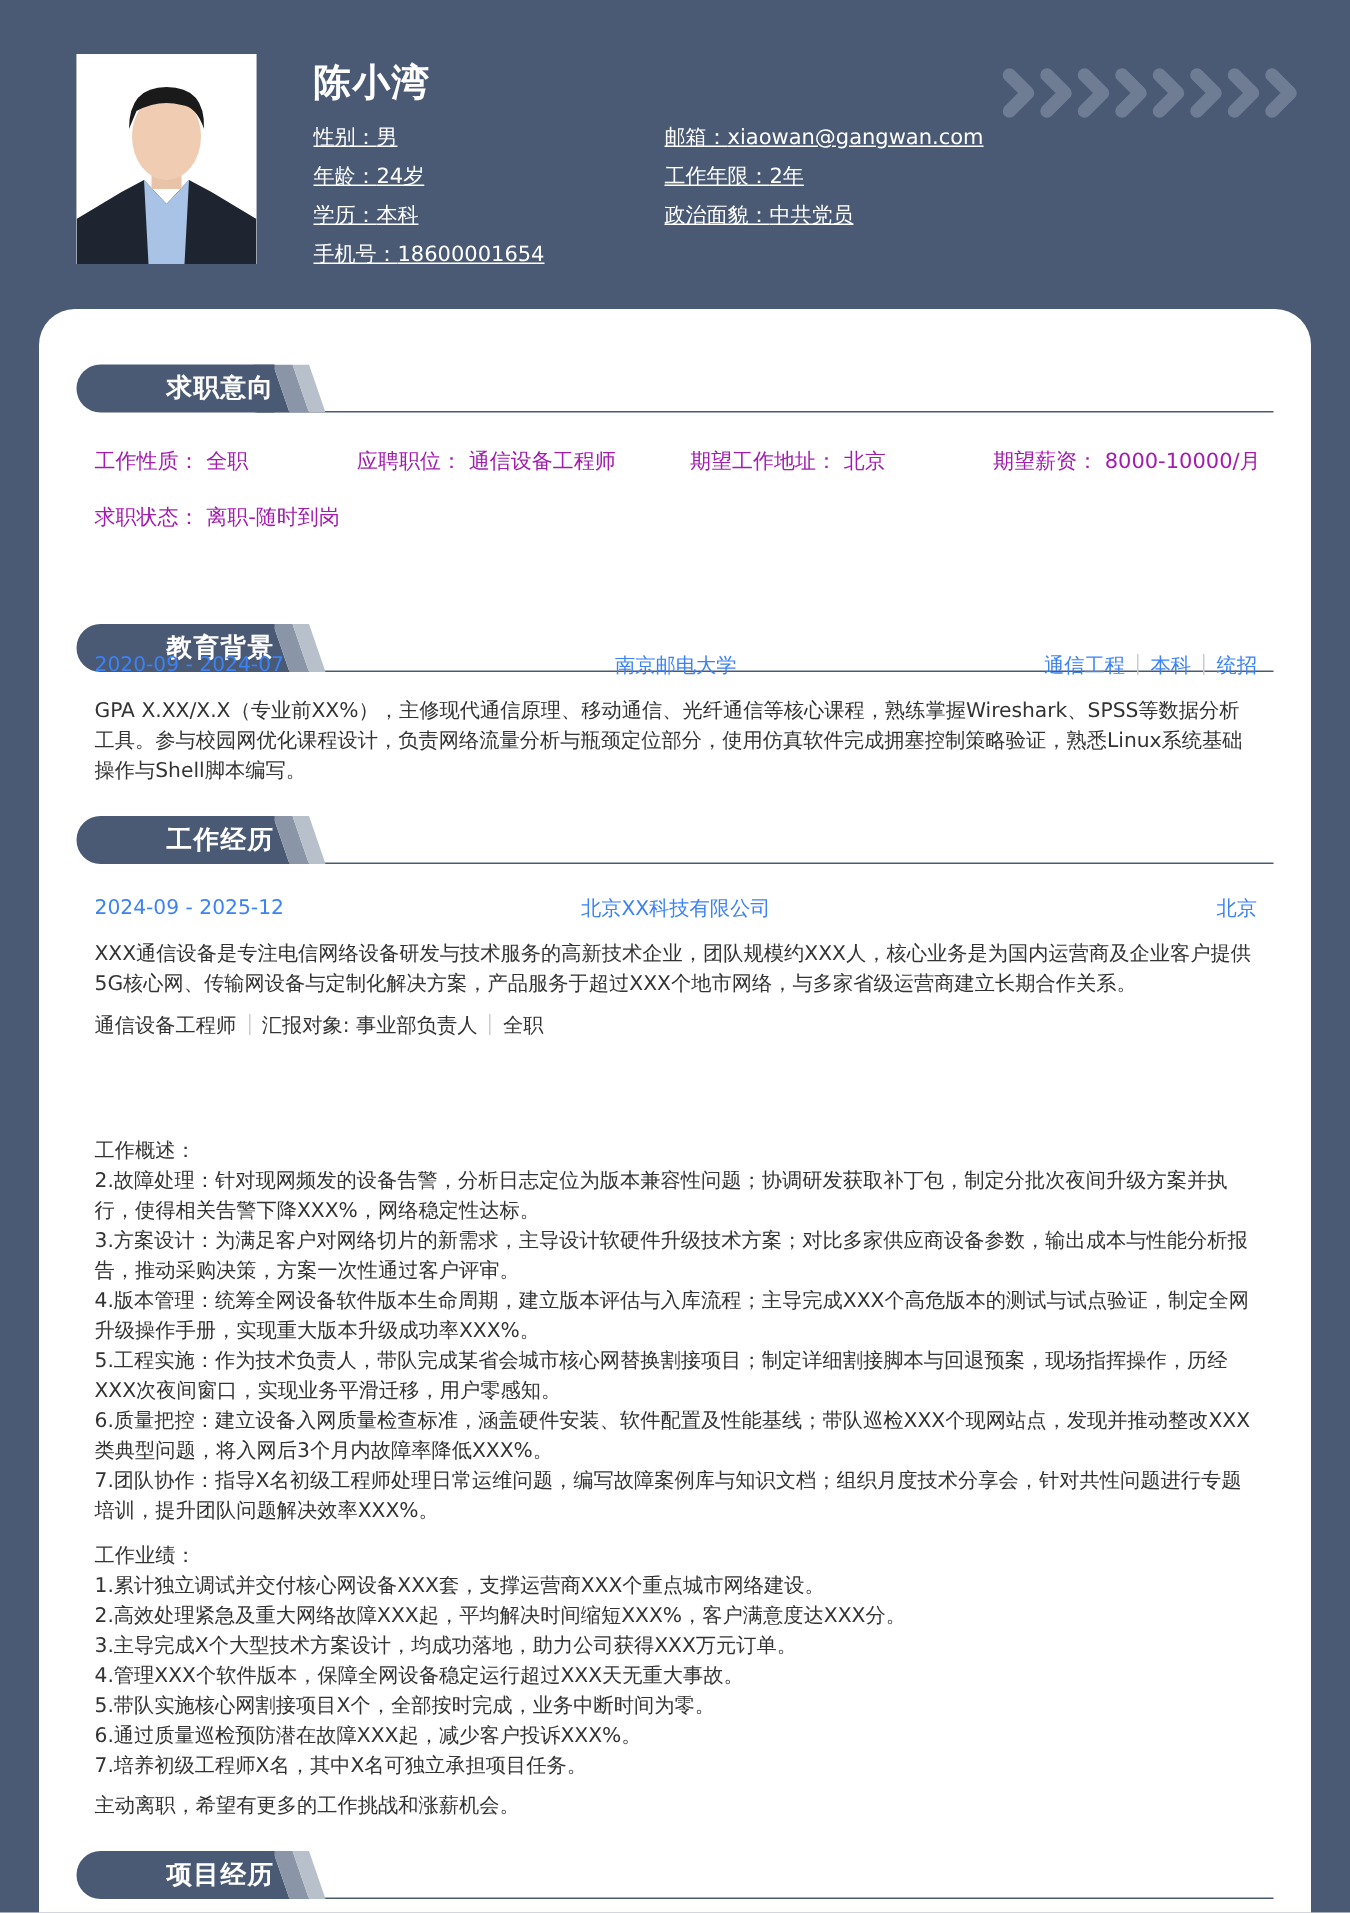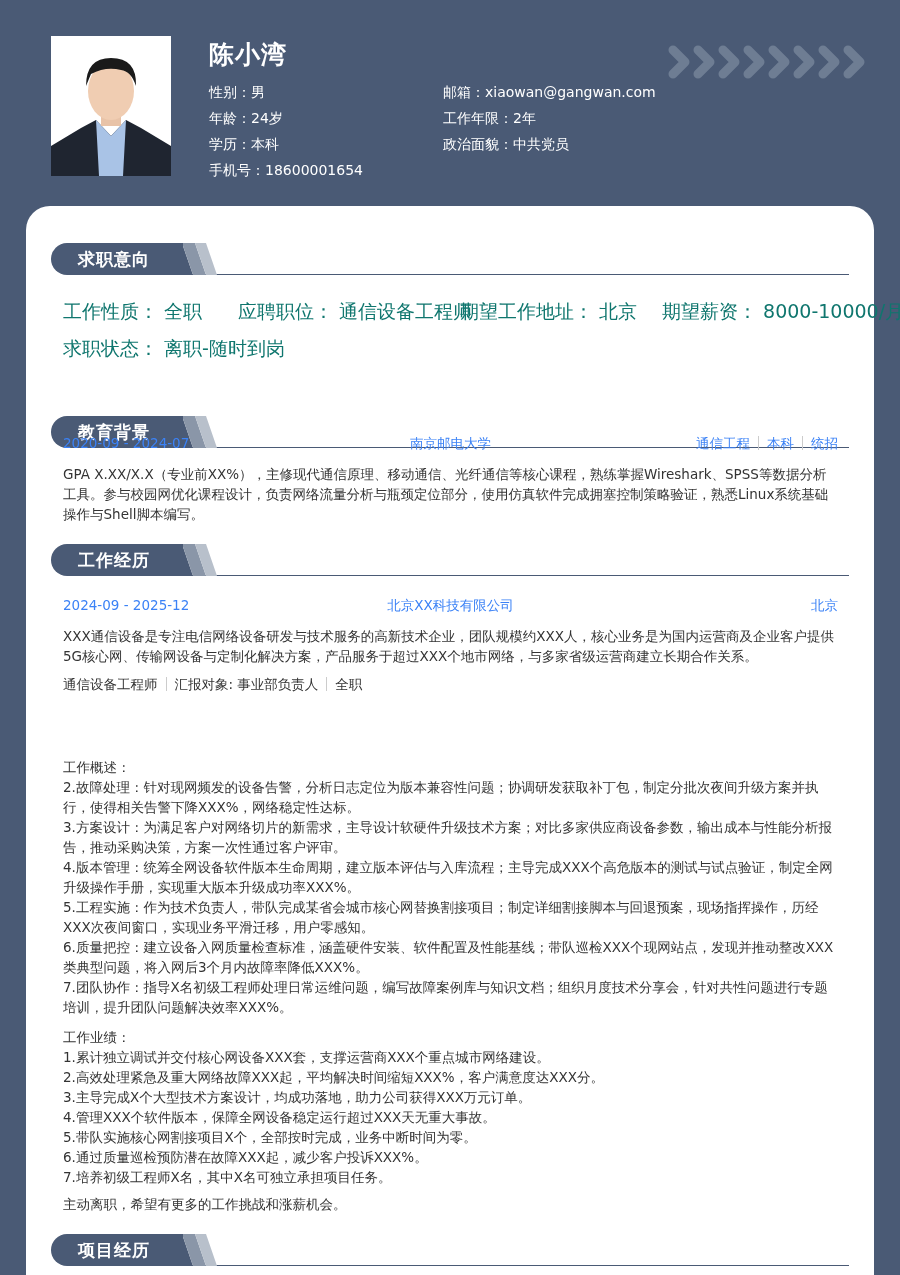--- a/index.html
+++ b/index.html
@@ -13,40 +13,40 @@
   .header { position: absolute; left: 0; top: 0; width: 820px; height: 210px; }
   .photo {
     position: absolute; left: 51px; top: 36px; width: 120px; height: 140px;
     background: #ffffff; overflow: hidden;
   }
   .name {
     position: absolute; left: 209px; top: 38px;
     font-size: 25px; font-weight: bold; color: #ffffff; letter-spacing: 1px;
   }
   .info-col { position: absolute; top: 80px; font-size: 14px; color: #ffffff; }
-  .info-col .row { height: 26px; line-height: 24px; white-space: nowrap; }
+  .info-col .row { height: 26px; line-height: 24px; white-space: nowrap; text-decoration: underline; }
   .info-left { left: 209px; }
   .info-right { left: 443px; }
   .chevrons { position: absolute; left: 667px; top: 42px; width: 200px; height: 40px; }
 
   .card {
     position: absolute; left: 26px; top: 206px; width: 848px; height: 1100px;
     background: #ffffff; border-radius: 24px 24px 0 0;
   }
-  .section-head { position: absolute; left: 25px; width: 798px; height: 32px; }
+  .section-head { position: absolute; left: 25px; width: 798px; height: 32px; text-align: right; }
   .section-head .pill {
     position: absolute; left: 0; top: 0; height: 32px; width: 132px;
     background: #4a5a75; border-radius: 16px 0 0 16px;
     color: #fff; font-weight: bold; font-size: 17px; line-height: 32px;
     padding-left: 27px; letter-spacing: 1px;
   }
   .section-head .slant { position: absolute; left: 118px; top: 0; width: 50px; height: 32px; }
   .section-head .line { position: absolute; left: 120px; right: 0; bottom: 0; height: 1.5px; background: #4a5a75; }
   .row-flex { position: absolute; left: 37px; width: 775px; font-size: 13.5px; color: #3b82f6; display: flex; justify-content: flex-end; }
-  .intent-row { position: absolute; left: 37px; font-size: 19px; color: #0f766e; white-space: nowrap; }
+  .intent-row { position: absolute; left: 37px; font-size: 14px; color: #a21caf; white-space: nowrap; }
   .sep { display: inline-block; width: 1px; height: 14px; background: #ccc; margin: 0 8px; vertical-align: -2px; }
   .para { position: absolute; left: 37px; width: 775px; font-size: 13.5px; color: #333; line-height: 20px; }
   .para p { margin: 0; }
 </style>
 </head>
 <body>
 
 <div class="header">
   <div class="photo">
     <svg width="120" height="140" viewBox="0 0 120 140">

